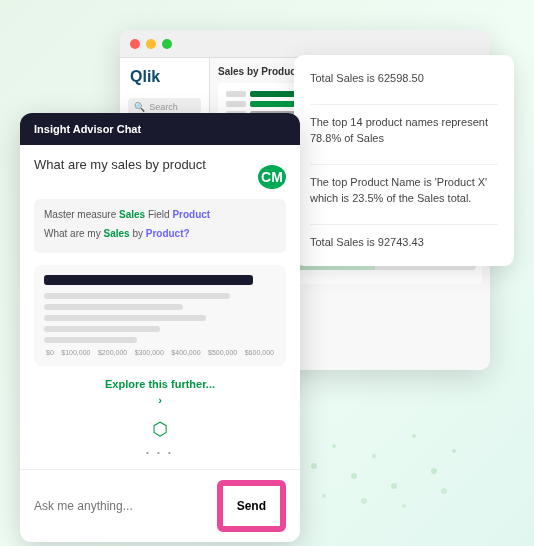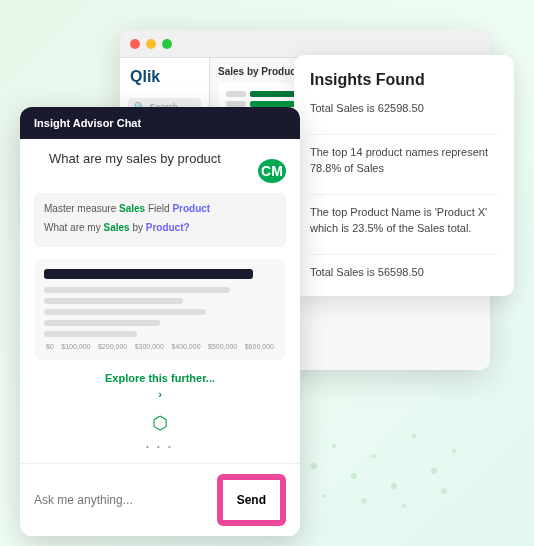--- a/index.html
+++ b/index.html
@@ -195,21 +195,21 @@
     }
     .insight-item:last-child {
       border-bottom: none;
       margin-bottom: 0;
       padding-bottom: 0;
     }
 
     
     .chat-window {
       position: absolute;
-      bottom: 10px;
+      bottom: 4px;
       left: 20px;
       width: 280px;
       background: #fff;
       border-radius: 12px;
       box-shadow: 0 8px 30px rgba(0,0,0,0.18);
       overflow: hidden;
       z-index: 20;
     }
     .chat-header {
       background: #1a1a2e;
@@ -221,21 +221,20 @@
     .chat-body {
       padding: 12px 14px;
       min-height: 300px;
     }
     .chat-question {
       text-align: center;
       font-size: 13px;
       color: #333;
       font-weight: 500;
       margin-bottom: 12px;
-      margin-left: 15px;
     }
     .chat-avatar {
       width: 28px;
       height: 24px;
       background: #00aa55;
       border-radius: 50%;
       display: inline-flex;
       align-items: center;
       justify-content: center;
       color: #fff;
@@ -442,25 +441,24 @@
       <div class="dist-chart">
         <div style="height:40px;background:#e8e8e8;border-radius:4px;margin-bottom:4px;position:relative;overflow:hidden;">
           <div style="position:absolute;top:0;left:0;height:100%;width:60%;background:linear-gradient(90deg,#aed6b8,#c8e6d0);"></div>
         </div>
       </div>
     </div>
   </div>
 </div>
 
 <div class="insights-panel">
-  <div class="insights-title">Insights Found</div>
   <div class="insight-item">Total Sales is 62598.50</div>
   <div class="insight-item">The top 14 product names represent 78.8% of Sales</div>
   <div class="insight-item">The top Product Name is 'Product X' which is 23.5% of the Sales total.</div>
-  <div class="insight-item">Total Sales is 56598.50</div>
+  <div class="insight-item">Total Sales is 92743.43</div>
 </div>
 
 <div class="chat-window">
   <div class="chat-header">Insight Advisor Chat</div>
   <div class="chat-body">
     <div style="display:flex;align-items:flex-start;justify-content:space-between;margin-bottom:10px;">
       <div class="chat-question" style="text-align:left;">What are my sales by product</div>
       <div class="chat-avatar">CM</div>
     </div>
     <div class="chat-query-box">

